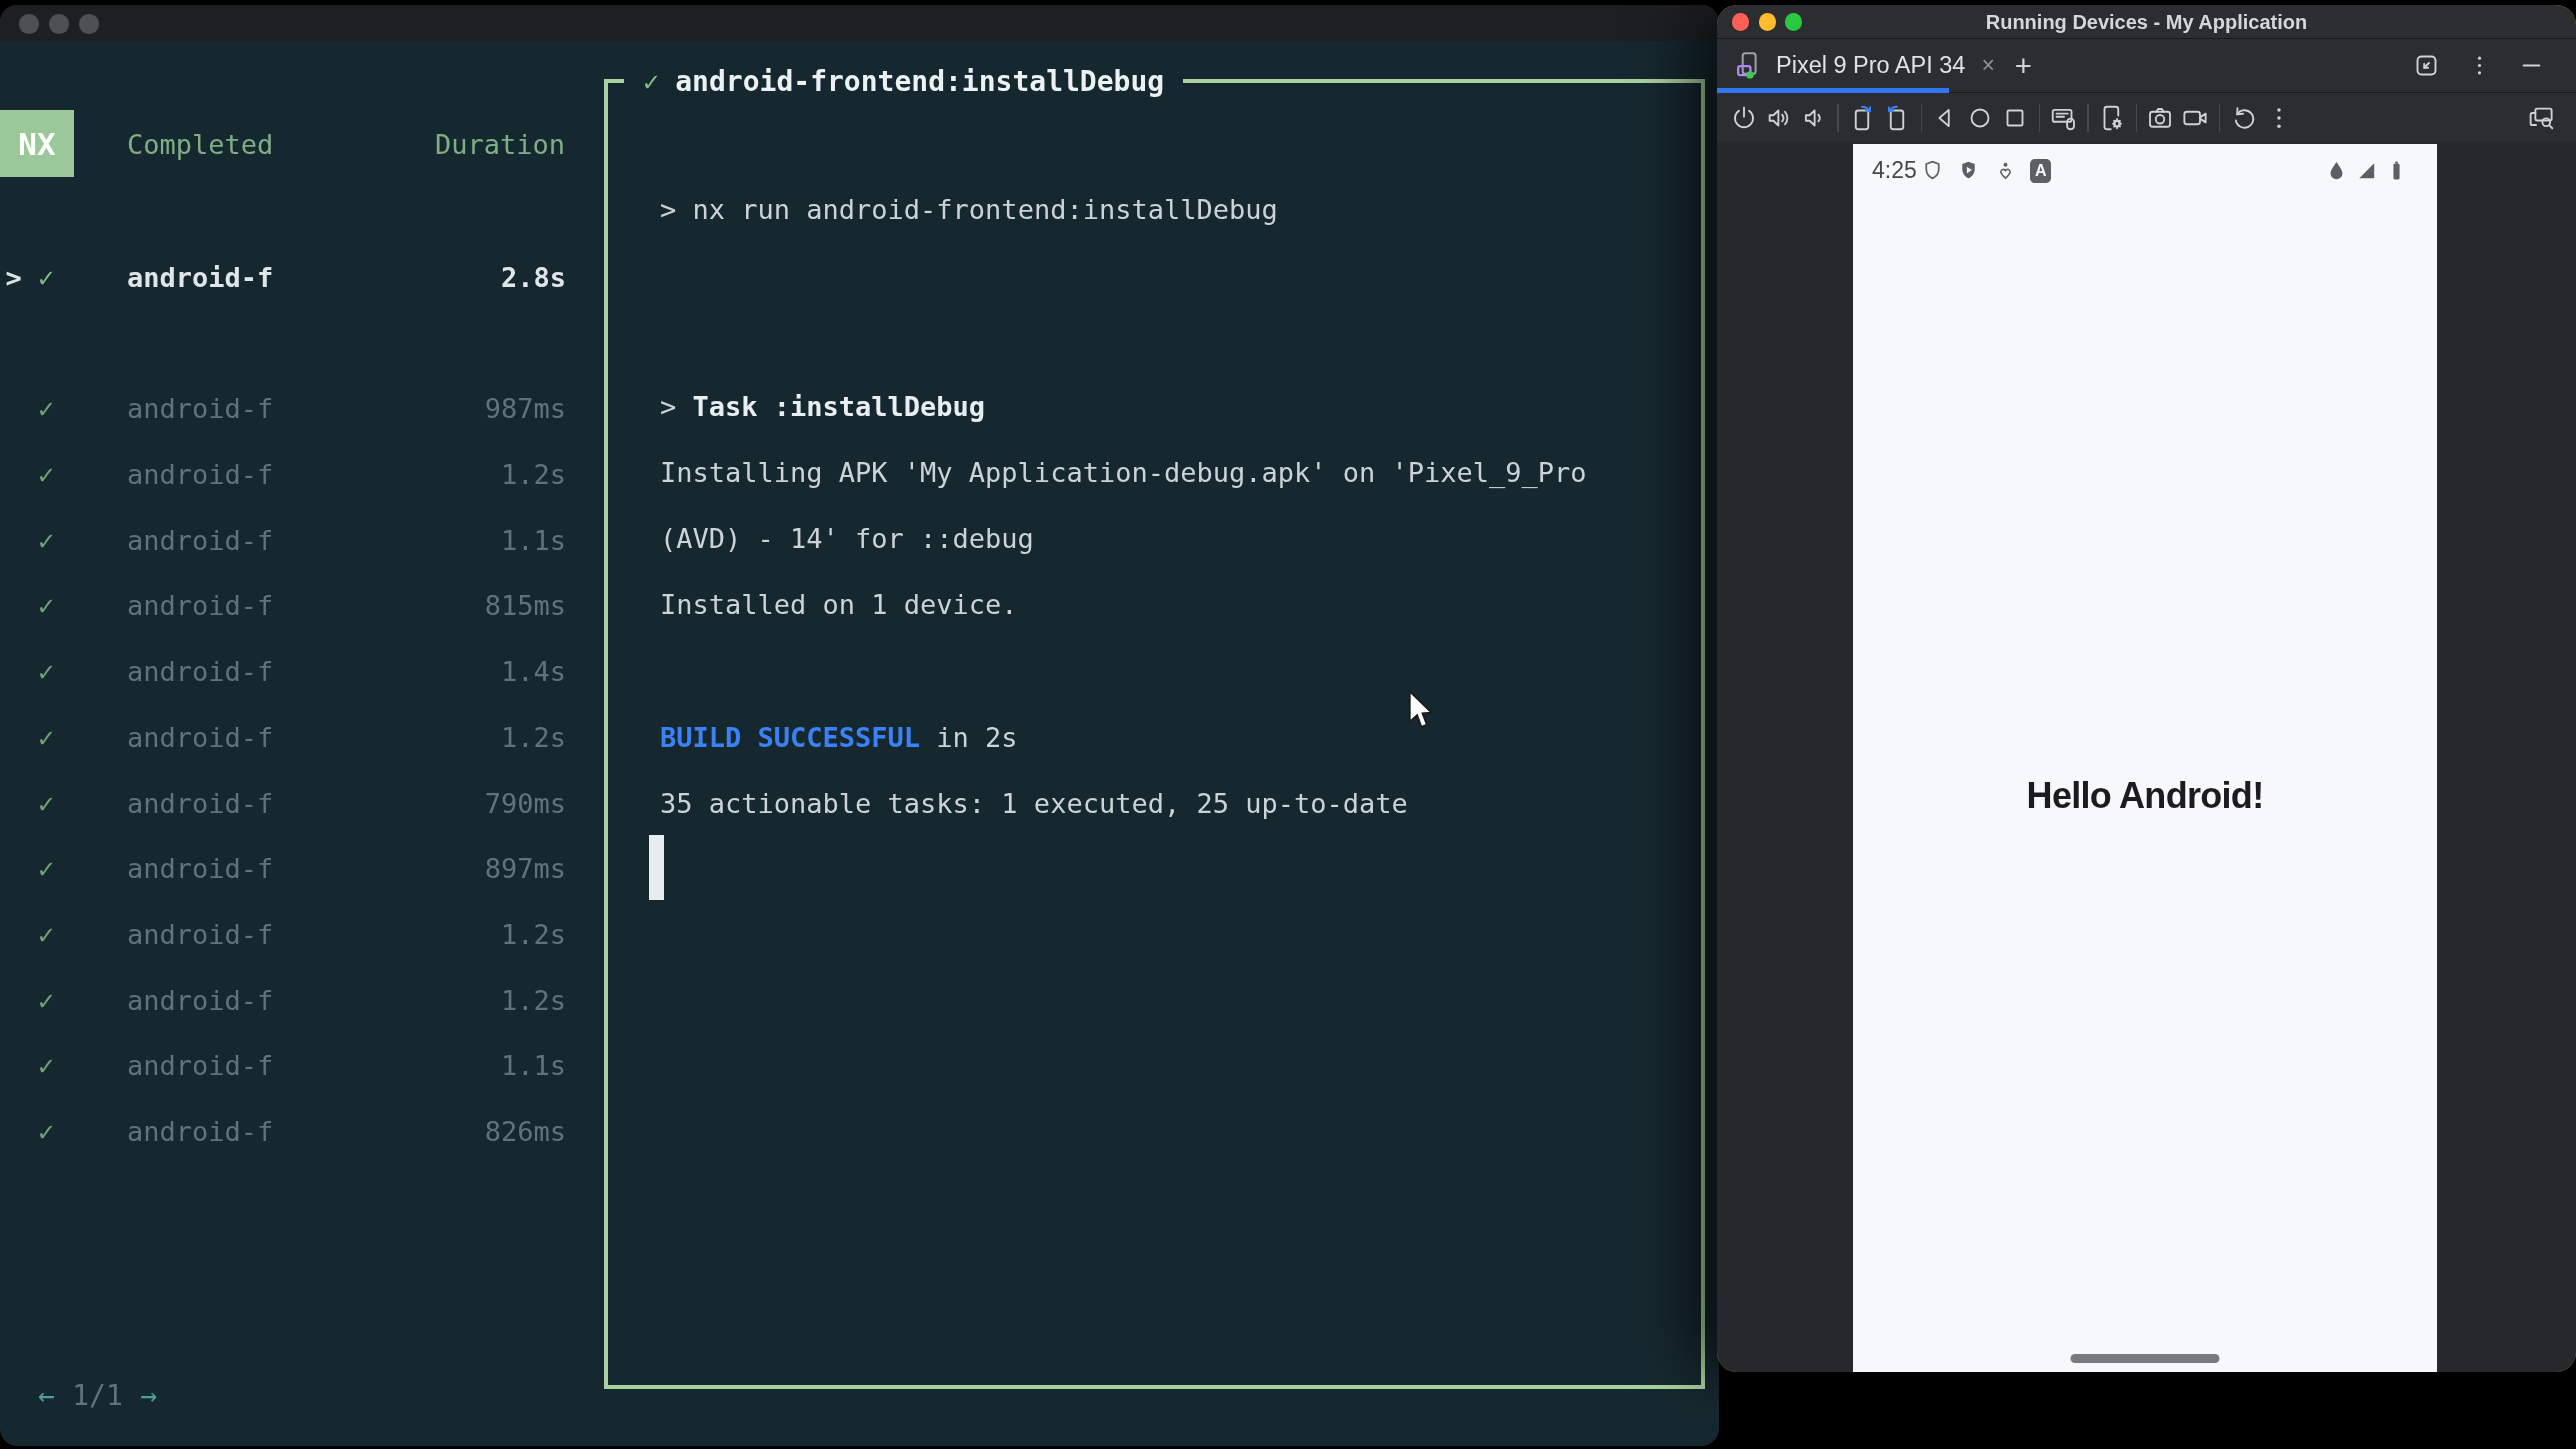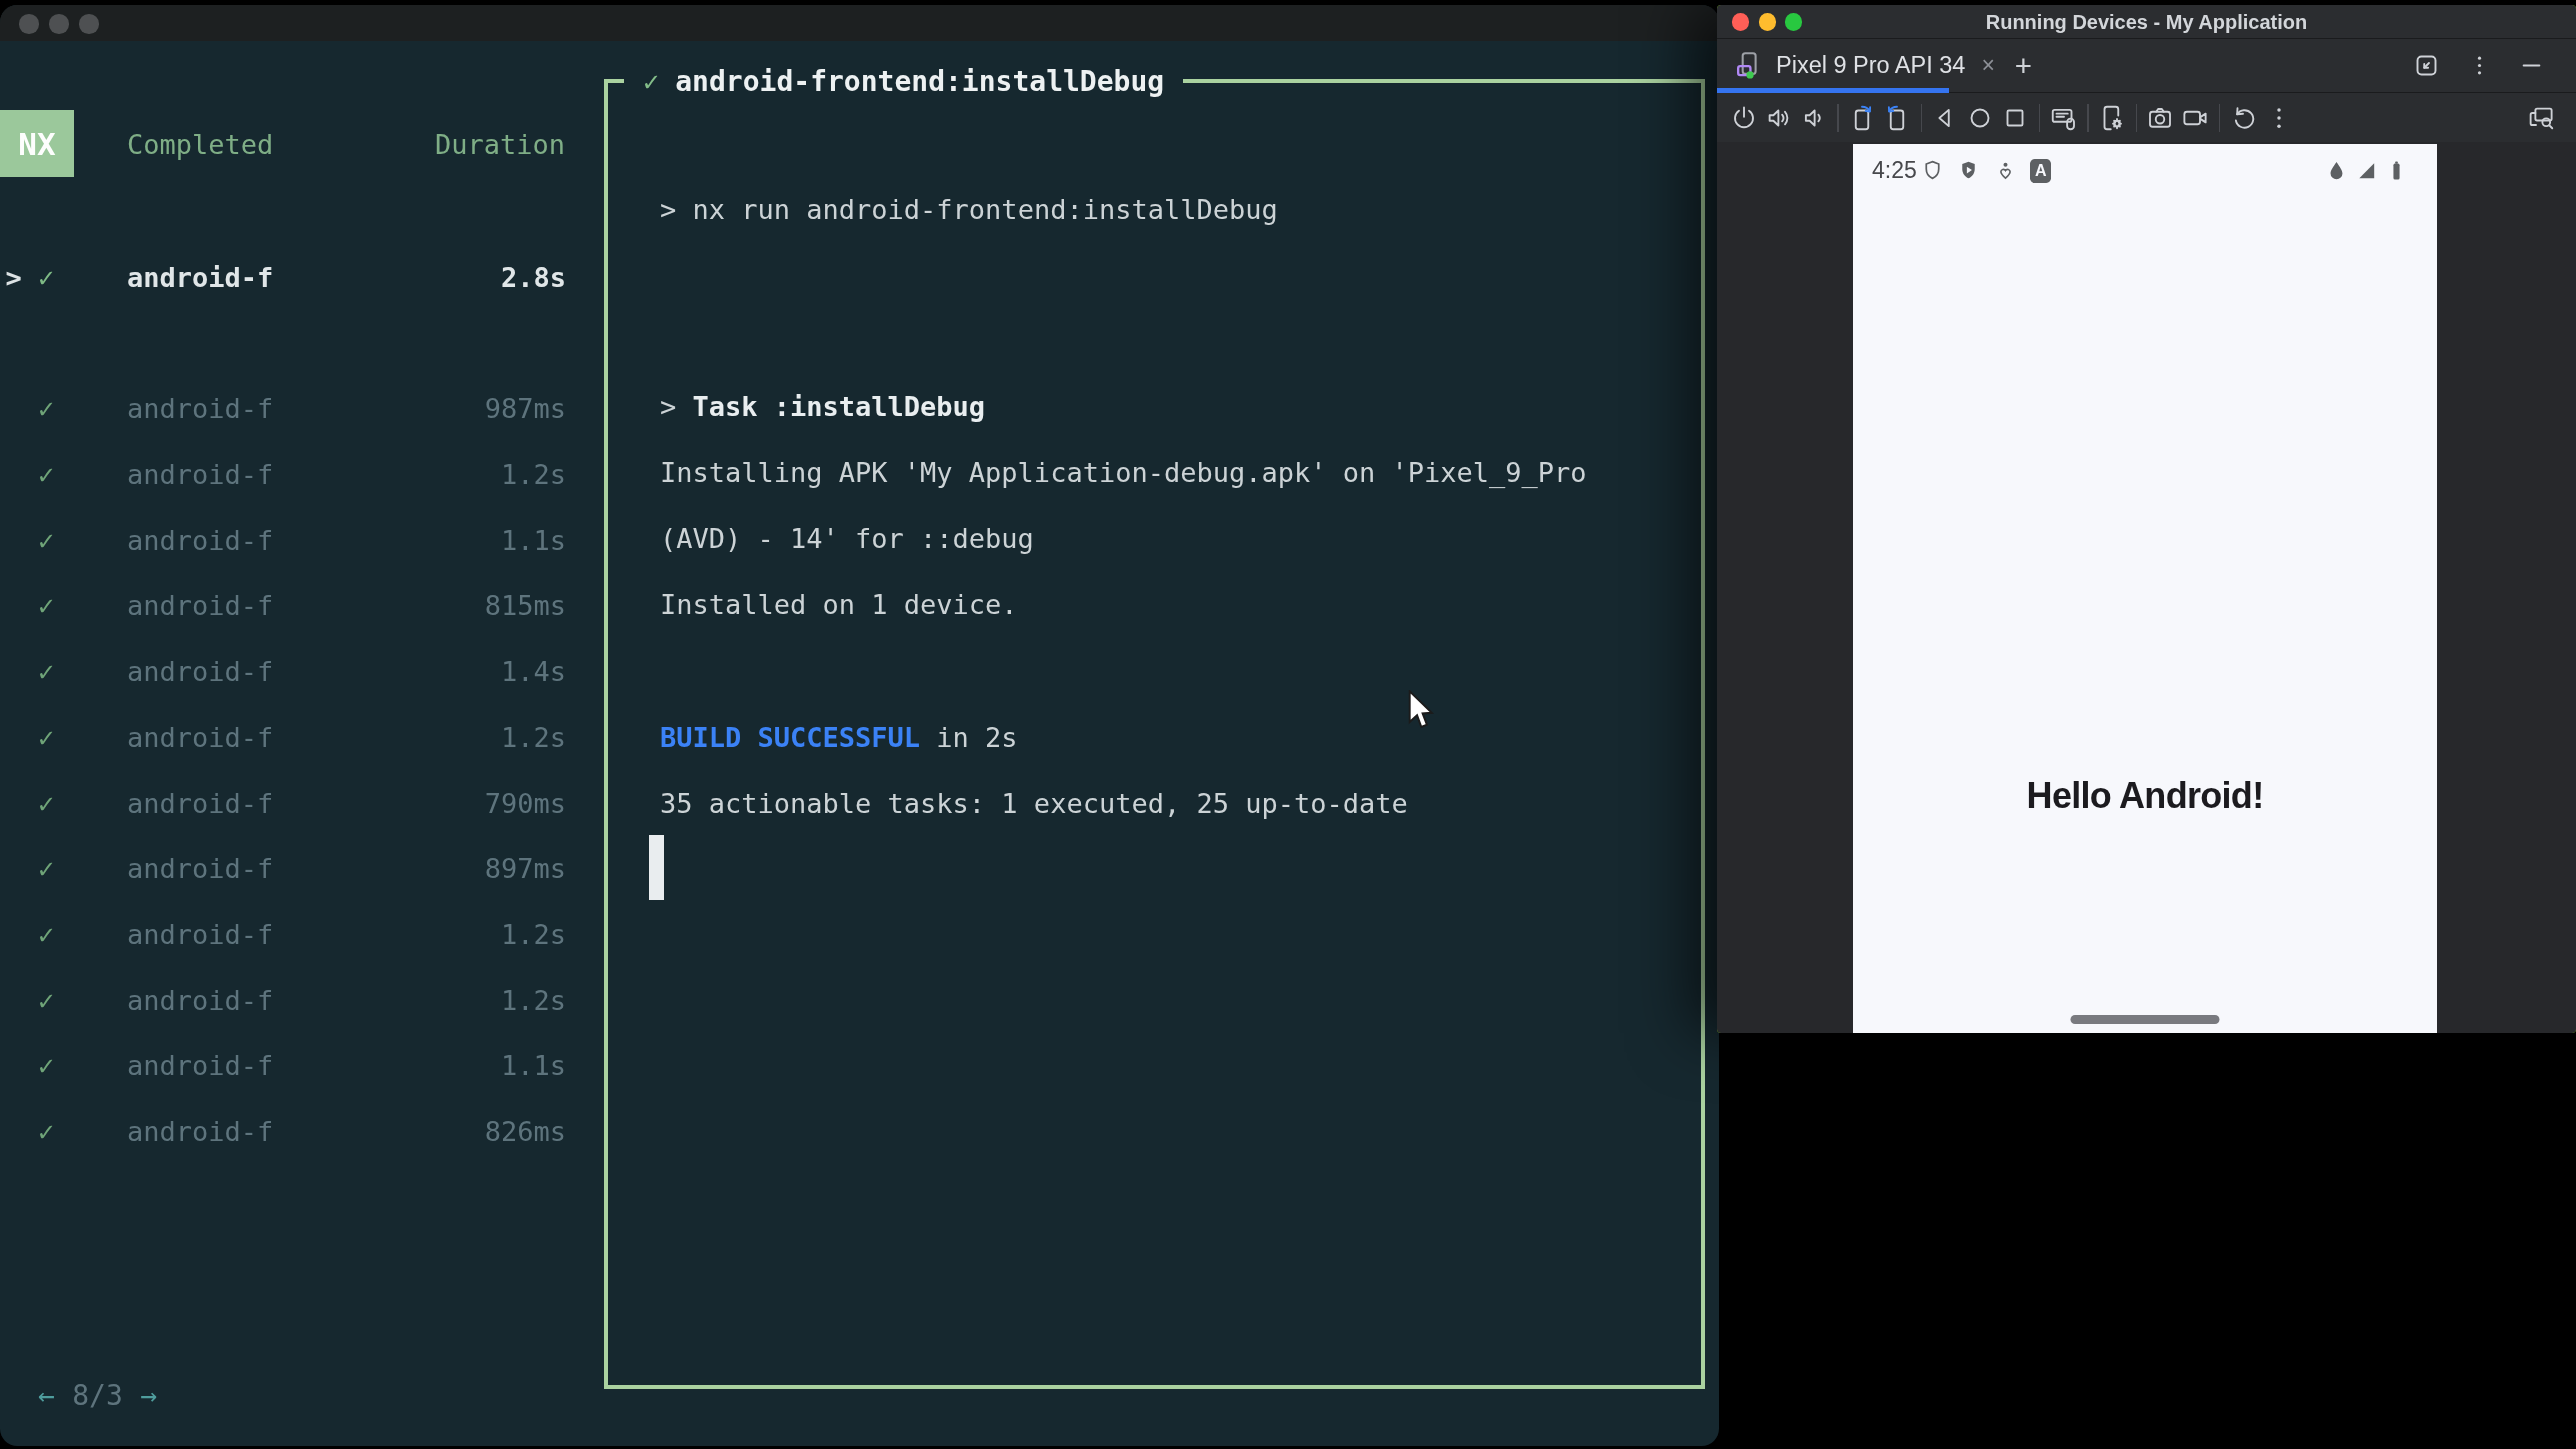--- a/index.html
+++ b/index.html
@@ -46,22 +46,22 @@
   .t-line { position:absolute; left:649px; font-size:27px; line-height:34px;
             color:#ccd3d6; white-space:pre;margin-left:11px; }
   .t-line .bold { font-weight:bold; color:#e9eef0; }
   .t-line .green { font-weight:bold; color:#3b82f6; }
   .cursor-block { position:absolute; left:649px; top:830px; width:15.4px; height:65px;
                   background:#e9edef; }
 
   .mouse-cursor { position:absolute; left:1406px; top:690px; width:29.5px; height:42px; z-index:50; }
 
   
-  #studio-win { position:absolute; left:1717px; top:5.4px; width:859px; height:1028px;
-                background:#84cc16; border-radius:4px; overflow:hidden;
+  #studio-win { position:absolute; left:1717px; top:5.4px; width:859px; height:1367px;
+                background:#84cc16; border-radius:20px; overflow:hidden;
                 box-shadow:-27px 0 60px rgba(0,0,0,0.6); }
   .s-titlebar { position:relative; height:34px; background:#2b2d30;
                 border-bottom:1.3px solid #1a1b1d; }
   .s-titlebar .light { top:8px; width:17.4px; height:17.4px; }
   .sl-1 { left:14.8px;  background:#ff5f57; }
   .sl-2 { left:42px;  background:#febc2e; }
   .sl-3 { left:68px; background:#28c840; }
   .s-title { position:absolute; left:0; top:0; width:100%; height:34px; line-height:34px;
              text-align:center; font-size:20px; font-weight:bold; color:#d3d6da; }
 
@@ -196,21 +196,21 @@
       <span class="dur">1.1s</span>
     </div>
     <div class="trow mono" style="top:1110px">
       <span class="check">✓</span>
       <span class="name">android-f</span>
       <span class="dur">826ms</span>
     </div>
 
     <div class="pager mono">
       <span class="arrow">←</span>
-      <span>8/3</span>
+      <span>1/1</span>
       <span class="arrow">→</span>
     </div>
 
     <div class="obox"></div>
     <div class="otitle mono">
       <span class="ocheck">✓</span>
       <span>android-frontend:installDebug</span>
     </div>
 
     <div class="t-line mono" style="top:188px"><span>&gt;</span><span> nx run android-frontend:installDebug</span></div>

